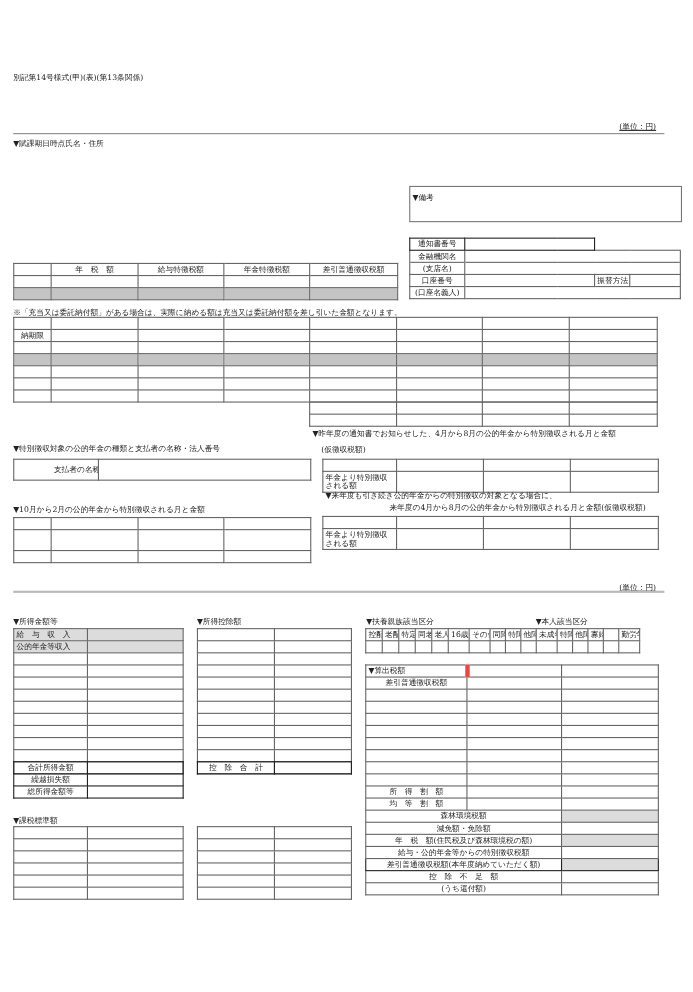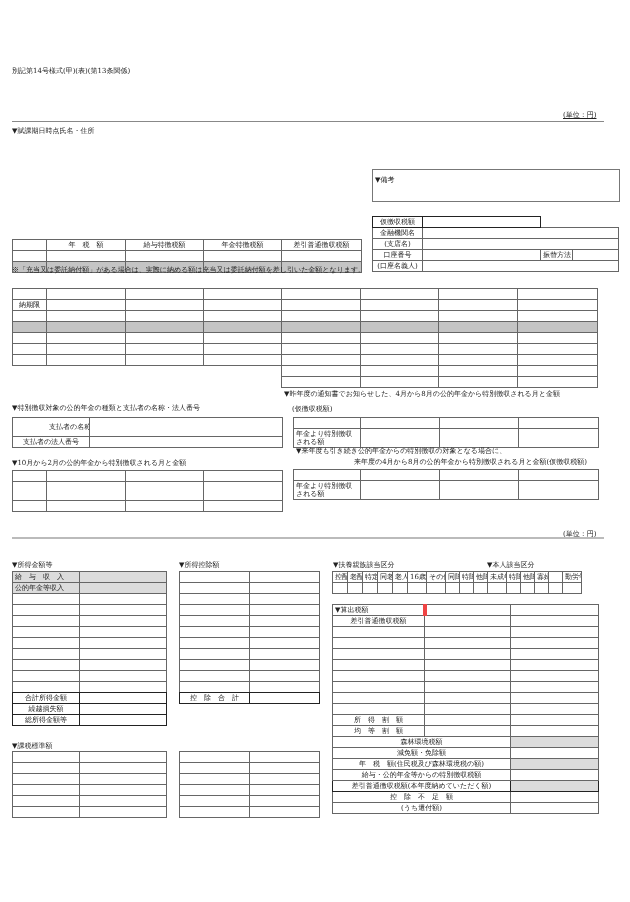--- a/index.html
+++ b/index.html
@@ -29,21 +29,21 @@
 <table class="g" style="left:372px;top:216px;width:246px;">
   <colgroup>
       <col style="width:50px">
       <col style="width:84px">
       <col style="width:34px">
       <col style="width:32px">
       <col style="width:46px">
     </colgroup>
   <tbody>
       <tr>
-    <td class="c" style="border:1.5px solid #222;">仮徴収税額</td>
+    <td class="c" style="border:1.5px solid #222;">通知書番号</td>
     <td colspan="2" style="border:1.5px solid #222;"></td>
     <td colspan="2" style="border:none;border-bottom:1px solid #666;"></td>
   </tr>
   <tr>
     <td class="c" style="border-bottom:1px dashed #888;">金融機関名</td>
     <td colspan="4" style="border-bottom:1px dashed #888;"></td>
   </tr>
   <tr>
     <td class="c">(支店名)</td>
     <td colspan="4"></td>
@@ -86,21 +86,21 @@
       </tr>
   <tr>
         <td class="gray"></td>
         <td class="gray"></td>
         <td class="gray"></td>
         <td class="gray"></td>
         <td class="gray"></td>
       </tr>
 </tbody>
   </table>
-<div class="t" style="left:12px;top:266px;">※「充当又は委託納付額」がある場合は、実際に納める額は充当又は委託納付額を差し引いた金額となります。</div>
+<div class="t" style="left:12px;top:280px;">※「充当又は委託納付額」がある場合は、実際に納める額は充当又は委託納付額を差し引いた金額となります。</div>
 
 <table class="g" style="left:12px;top:288px;width:585px;">
   <colgroup>
       <col style="width:34px">
       <col style="width:79px">
       <col style="width:78px">
       <col style="width:78px">
       <col style="width:79px">
       <col style="width:78px">
       <col style="width:79px">
@@ -207,24 +207,20 @@
 <div class="t" style="left:292px;top:405px;">(仮徴収税額)</div>
 
 <table class="g" style="left:12px;top:417px;width:270px;">
   <colgroup>
       <col style="width:77px">
       <col style="width:193px">
     </colgroup>
   <tbody>
   <tr>
         <td class="c" style="height:18px;padding-left:36px;">支払者の名称</td>
-        <td></td>
-      </tr>
-  <tr>
-        <td class="c">支払者の法人番号</td>
         <td></td>
       </tr>
 </tbody>
   </table>
 
 <table class="g" style="left:293px;top:417px;width:305px;">
   <colgroup>
       <col style="width:67px">
       <col style="width:79px">
       <col style="width:79px">

